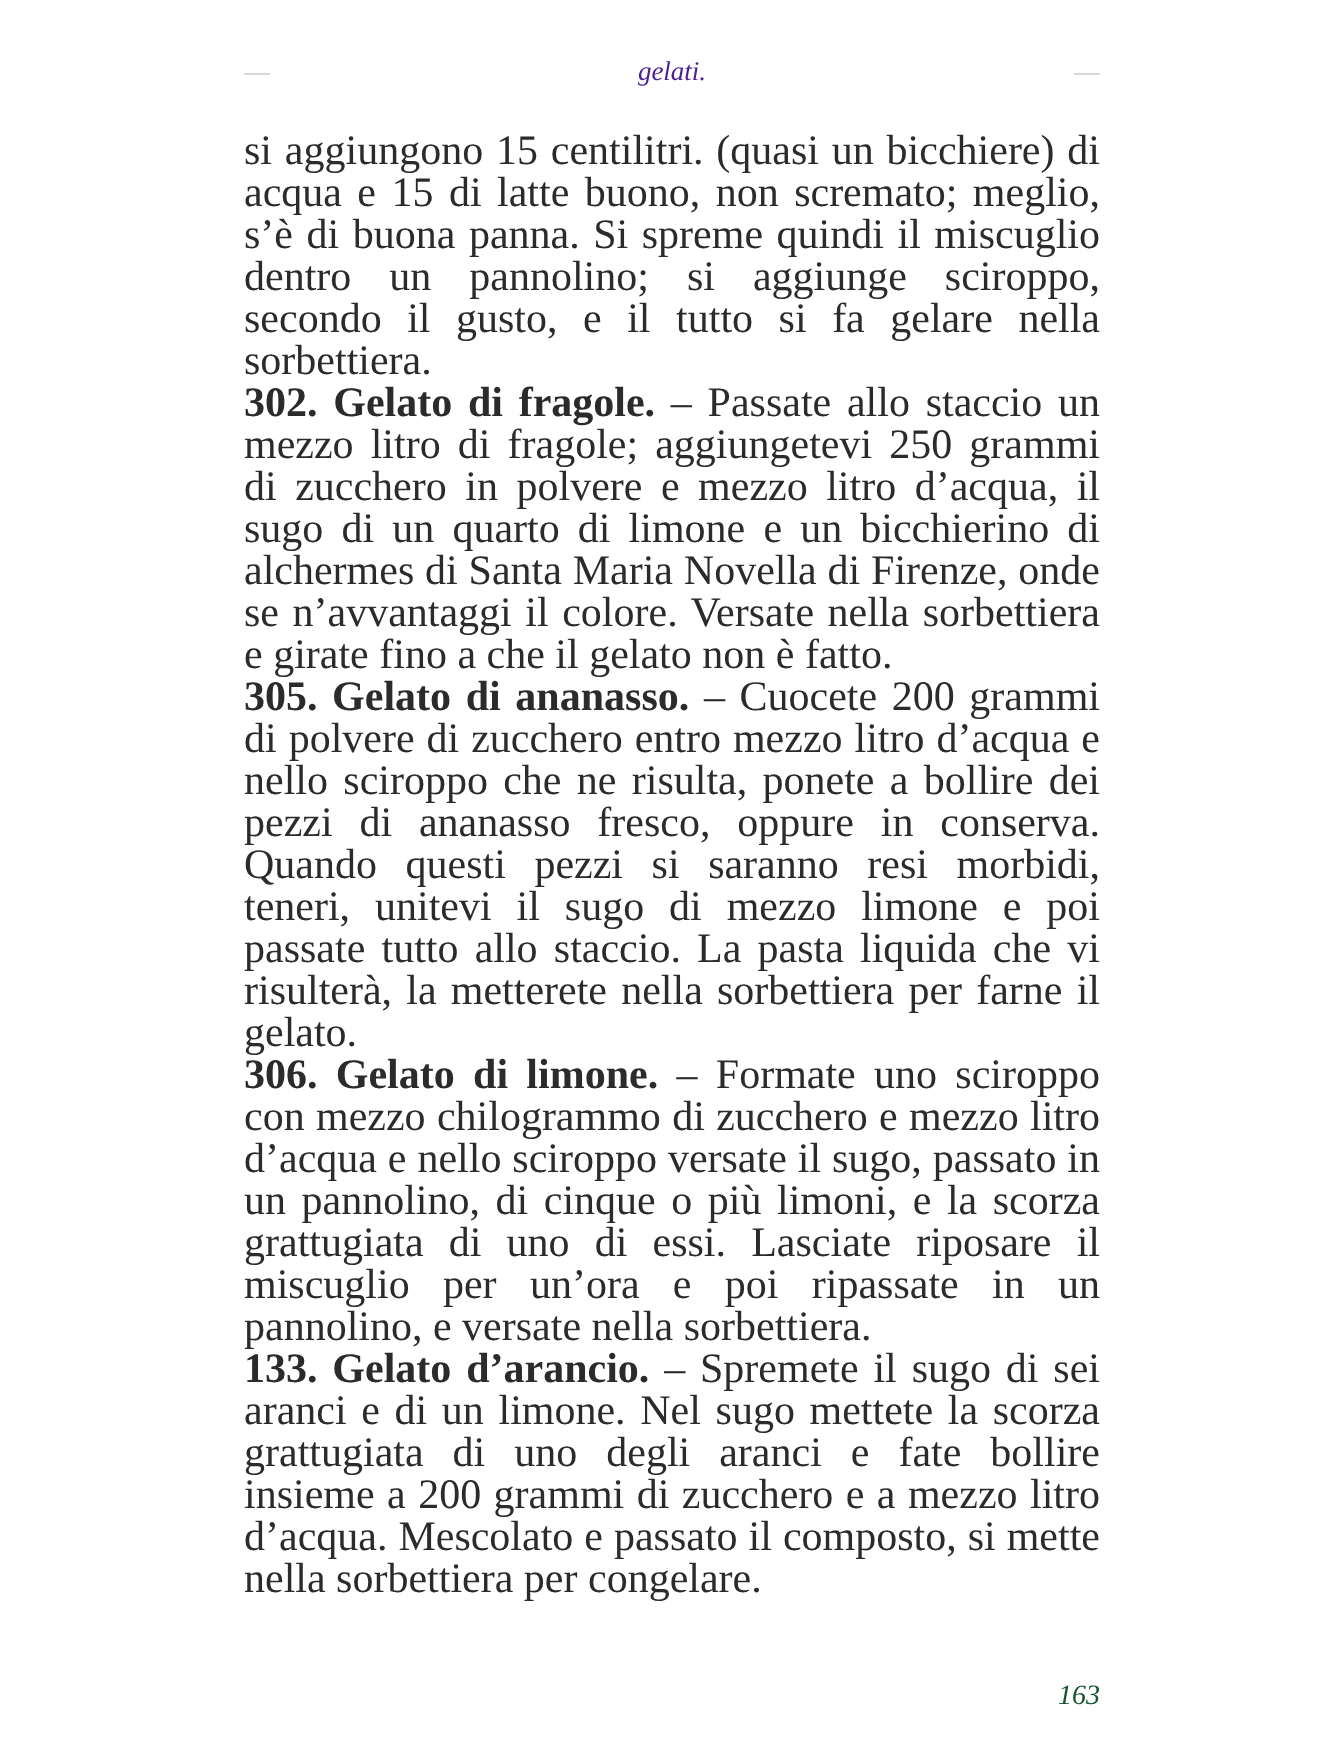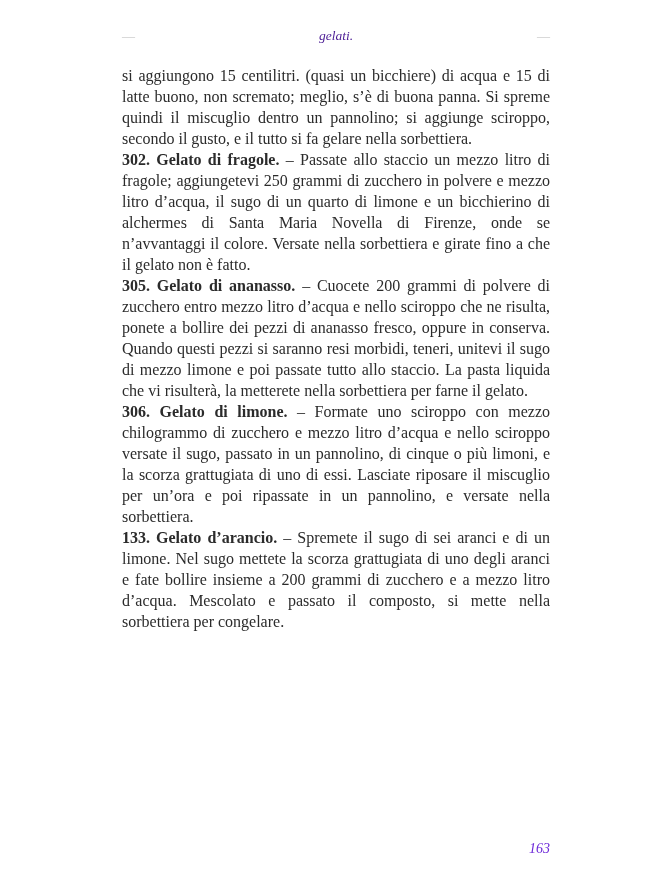--- a/index.html
+++ b/index.html
@@ -29,37 +29,37 @@
   .running-title {
     font-style: italic;
     color: #4c1d95;
   }
   .rule {
     color: #c6c6c6;
     font-size: 13px;
   }
   .body-text .para {
     margin: 0;
-    font-size: 16px;
+    font-size: 21px;
     line-height: 21px;
     text-align: justify;
     text-justify: inter-word;
   }
   .lead {
     font-weight: bold;
   }
   .footer {
     position: absolute;
     right: 121px;
     bottom: 14px;
   }
   .page-number {
     font-size: 14px;
     font-style: italic;
-    color: #6d28d9;
+    color: #14532d;
   }
 </style>
 </head>
 <body>
 
 <div class="page">
 
   <div class="header">
     <span class="rule">—</span>
     <span class="running-title">gelati.</span>

